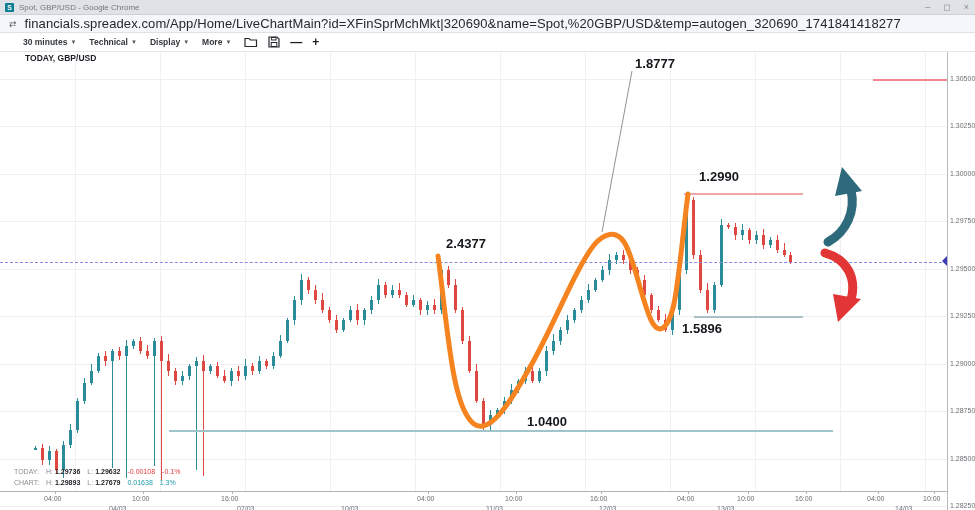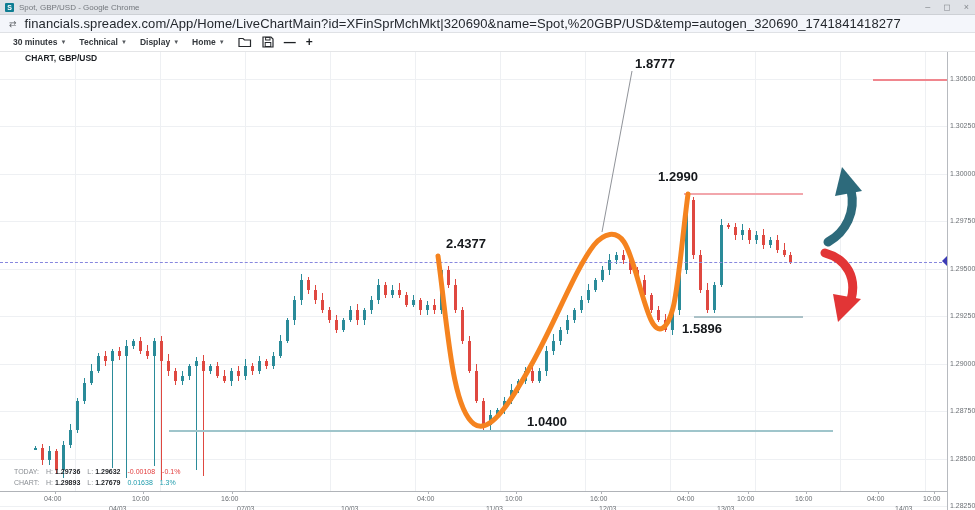--- a/index.html
+++ b/index.html
@@ -15,21 +15,21 @@
   .wtitle { font-size:8px; color:#73777d; margin-left:5px; }
   .win-controls { position:absolute; right:6px; top:0; height:15px; display:flex; gap:13px; align-items:center; }
   .win-controls span { font-size:9px; color:#84888d; line-height:15px; cursor:default; }
 
   .urlbar { position:absolute; left:0; top:15px; width:975px; height:18px;
     background:#f4f6fb; border-bottom:1px solid #dfe1e5; display:flex; align-items:center; }
   .tabicon { font-size:9px; color:#5f6368; margin-left:9px; }
   .url { font-size:13px; color:#24282e; margin-left:8px; letter-spacing:0.1px; }
 
   .toolbar { position:absolute; left:0; top:33px; width:975px; height:19px; background:#fff;
-    border-bottom:1px solid #e4e5e7; display:flex; align-items:center; padding-left:13px; }
+    border-bottom:1px solid #e4e5e7; display:flex; align-items:center; padding-left:23px; }
   .tb-menu { display:flex; align-items:center; margin-right:13px; cursor:pointer; }
   .tb-menu .lbl { font-size:8.5px; font-weight:bold; color:#33373c; }
   .tb-menu .caret { font-size:6px; color:#55595e; margin-left:3px; }
   .tb-btn { margin-right:10px; cursor:pointer; display:flex; align-items:center; }
   .tb-glyph { font-size:12px; font-weight:bold; color:#1d2024; }
 
   
   .gridline-h { position:absolute; height:1px; background:#eef0f3; }
   .gridline-v { position:absolute; width:1px; background:#eef0f3; }
   .axis-right { position:absolute; left:947px; top:52px; width:28px; height:458px;
@@ -94,21 +94,21 @@
     </div>
     <div class="tb-menu">
       <span class="lbl">Technical</span>
       <span class="caret">▼</span>
     </div>
     <div class="tb-menu">
       <span class="lbl">Display</span>
       <span class="caret">▼</span>
     </div>
     <div class="tb-menu">
-      <span class="lbl">Home</span>
+      <span class="lbl">More</span>
       <span class="caret">▼</span>
     </div>
     <div class="tb-btn">
       <svg width="14" height="12" viewBox="0 0 14 12">
         <path d="M1 2.5 H5 L6.5 4 H12.5 V10.5 H1 Z" fill="none" stroke="#26292d" stroke-width="1.2"></path>
       </svg>
     </div>
     <div class="tb-btn">
       <svg width="12" height="12" viewBox="0 0 12 12">
         <path d="M1 1 H9 L11 3 V11 H1 Z" fill="none" stroke="#26292d" stroke-width="1.2"></path>
@@ -404,27 +404,27 @@
     <div class="time-label" style="left: 923px;">10:00</div>
     <div class="tick" style="left: 934px;"></div>
     <div class="date-label" style="left: 109px;">04/03</div>
     <div class="date-label" style="left: 237px;">07/03</div>
     <div class="date-label" style="left: 341px;">10/03</div>
     <div class="date-label" style="left: 486px;">11/03</div>
     <div class="date-label" style="left: 599px;">12/03</div>
     <div class="date-label" style="left: 717px;">13/03</div>
     <div class="date-label" style="left: 895px;">14/03</div>
     <div class="annotation" style="left: 655px; top: 63px;">1.8777</div>
-    <div class="annotation" style="left: 678px; top: 176px;">1.2990</div>
+    <div class="annotation" style="left: 719px; top: 176px;">1.2990</div>
     <div class="annotation" style="left: 466px; top: 243px;">2.4377</div>
     <div class="annotation" style="left: 702px; top: 328px;">1.5896</div>
     <div class="annotation" style="left: 547px; top: 421px;">1.0400</div>
     <div id="chart-layer"></div>
 
-  <div class="symbol-label">CHART, GBP/USD</div>
+  <div class="symbol-label">TODAY, GBP/USD</div>
 
   <svg class="overlay">
     <line x1="632" y1="71" x2="602" y2="232" stroke="#909399" stroke-width="1"></line>
     <path d="M 438 256 C 448 330, 452 408, 474 424 C 490 436, 512 400, 534 360
              C 556 320, 576 268, 594 245 C 604 233, 616 230, 624 242
              C 634 257, 641 298, 651 320 C 658 335, 667 331, 673 308
              C 678 290, 682 240, 688 194" fill="none" stroke="#f5831f" stroke-width="5" stroke-linecap="round"></path>
     <g>
       <path d="M 828 242 C 846 232 856 212 851 190" fill="none" stroke="#2d6a7b" stroke-width="9" stroke-linecap="round"></path>
       <polygon points="842,167 862,191 835,196" fill="#2d6a7b"></polygon>

